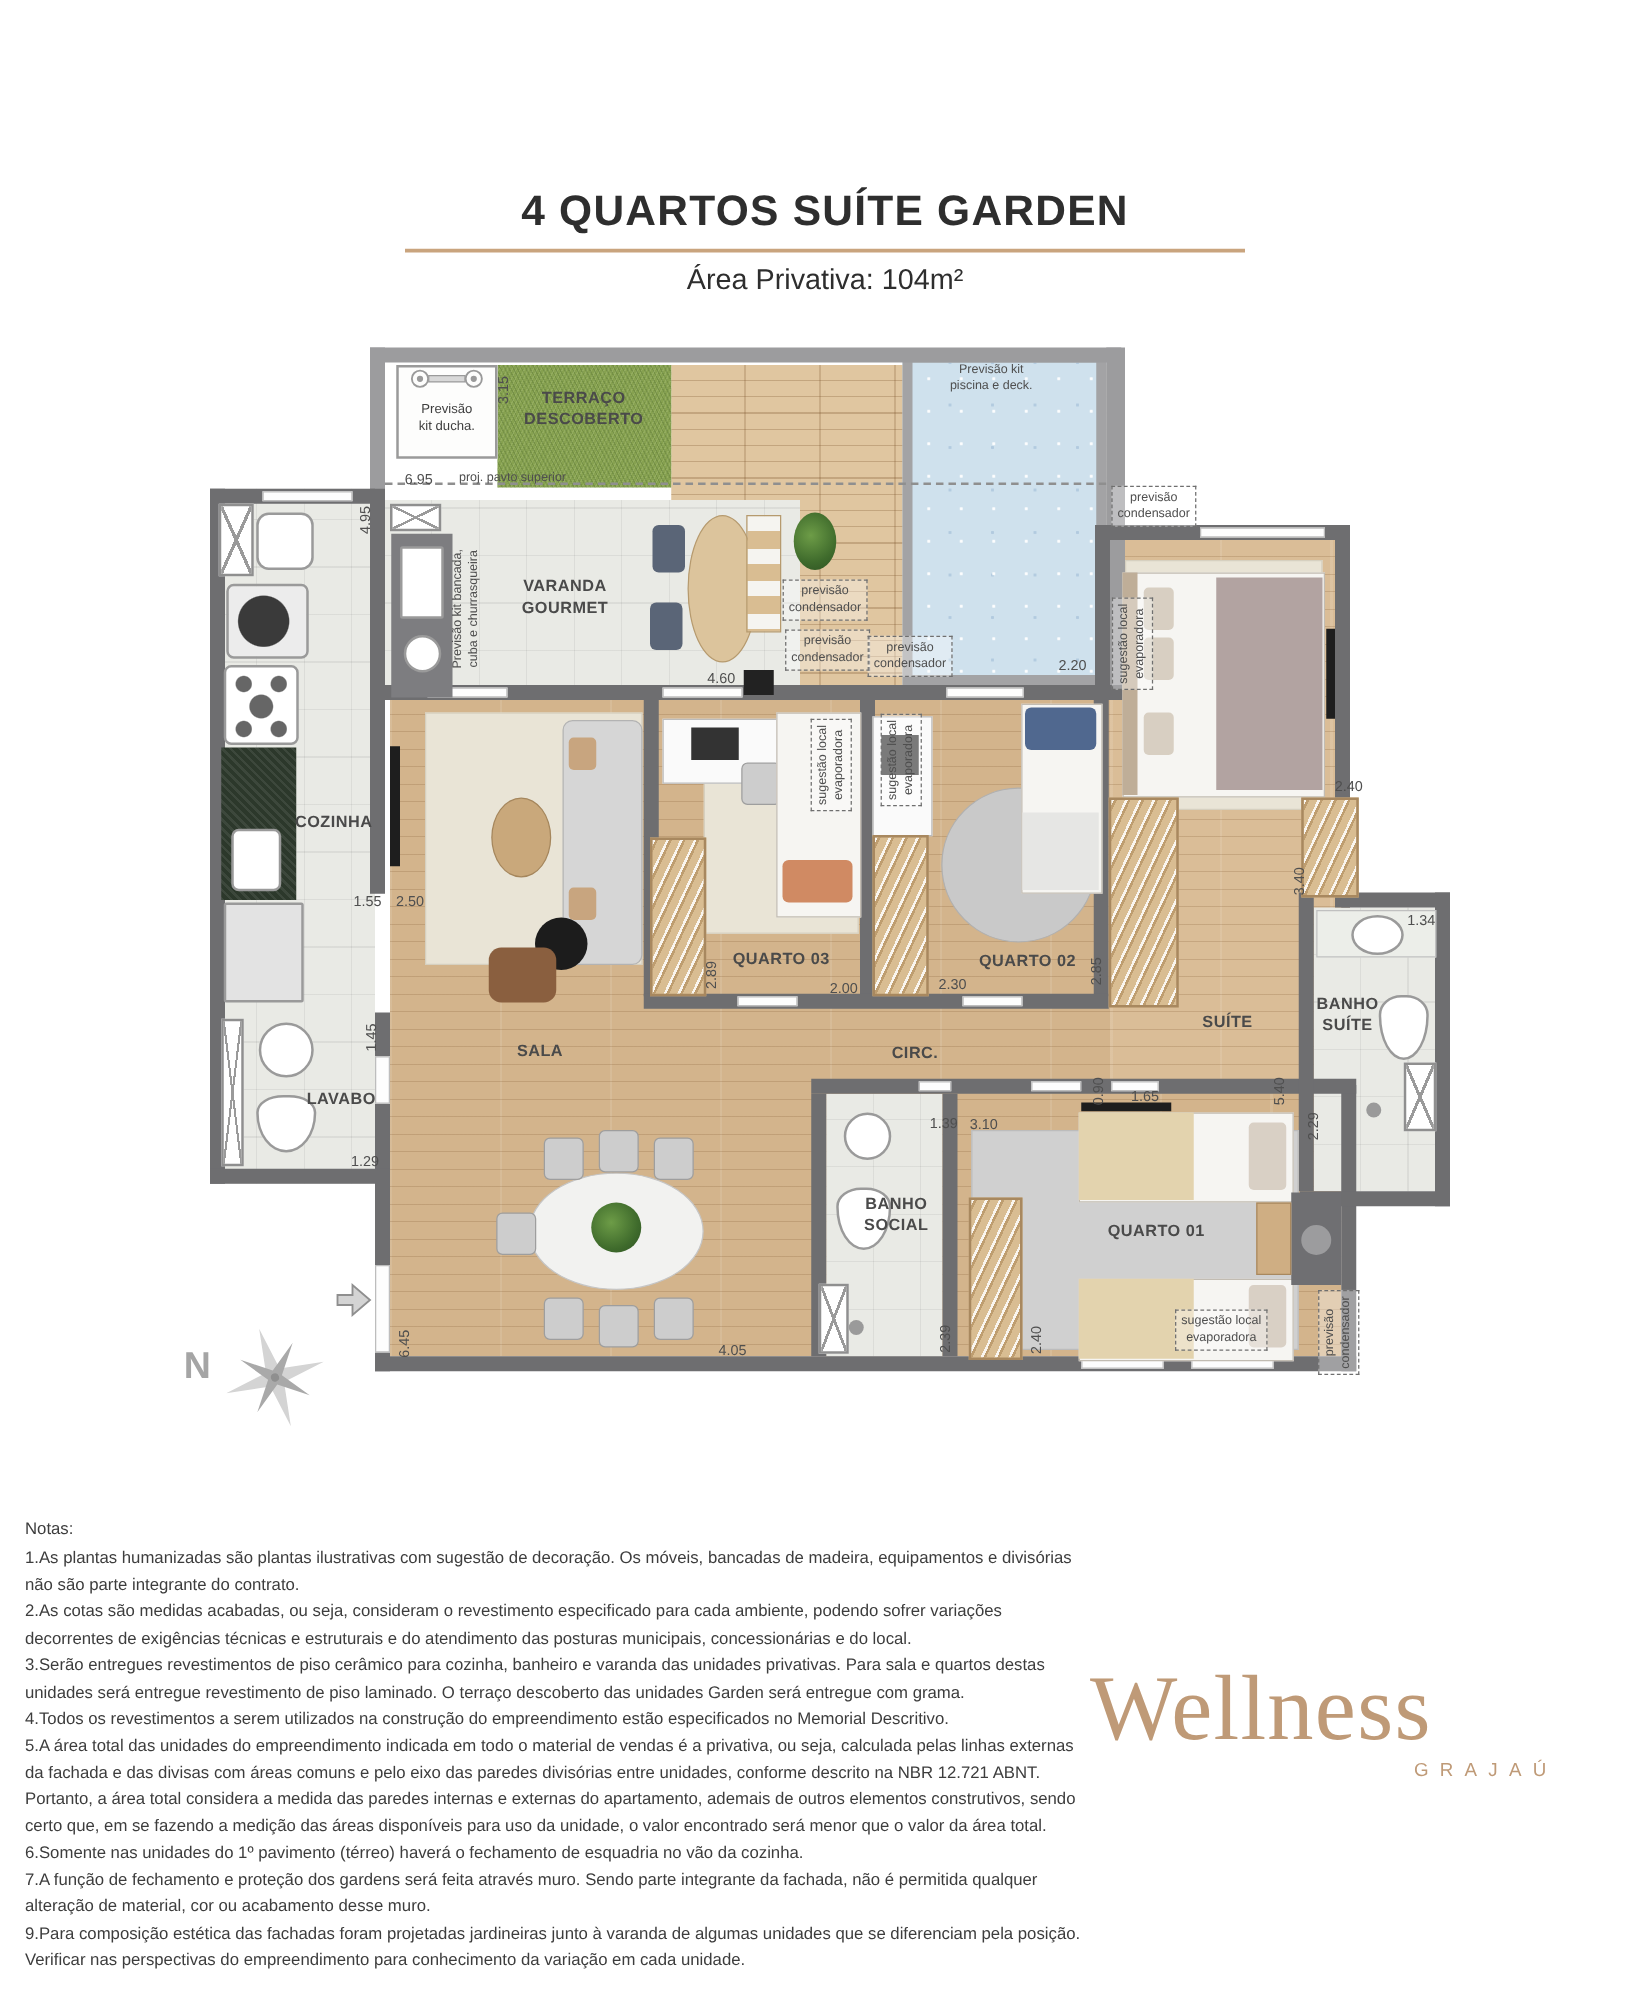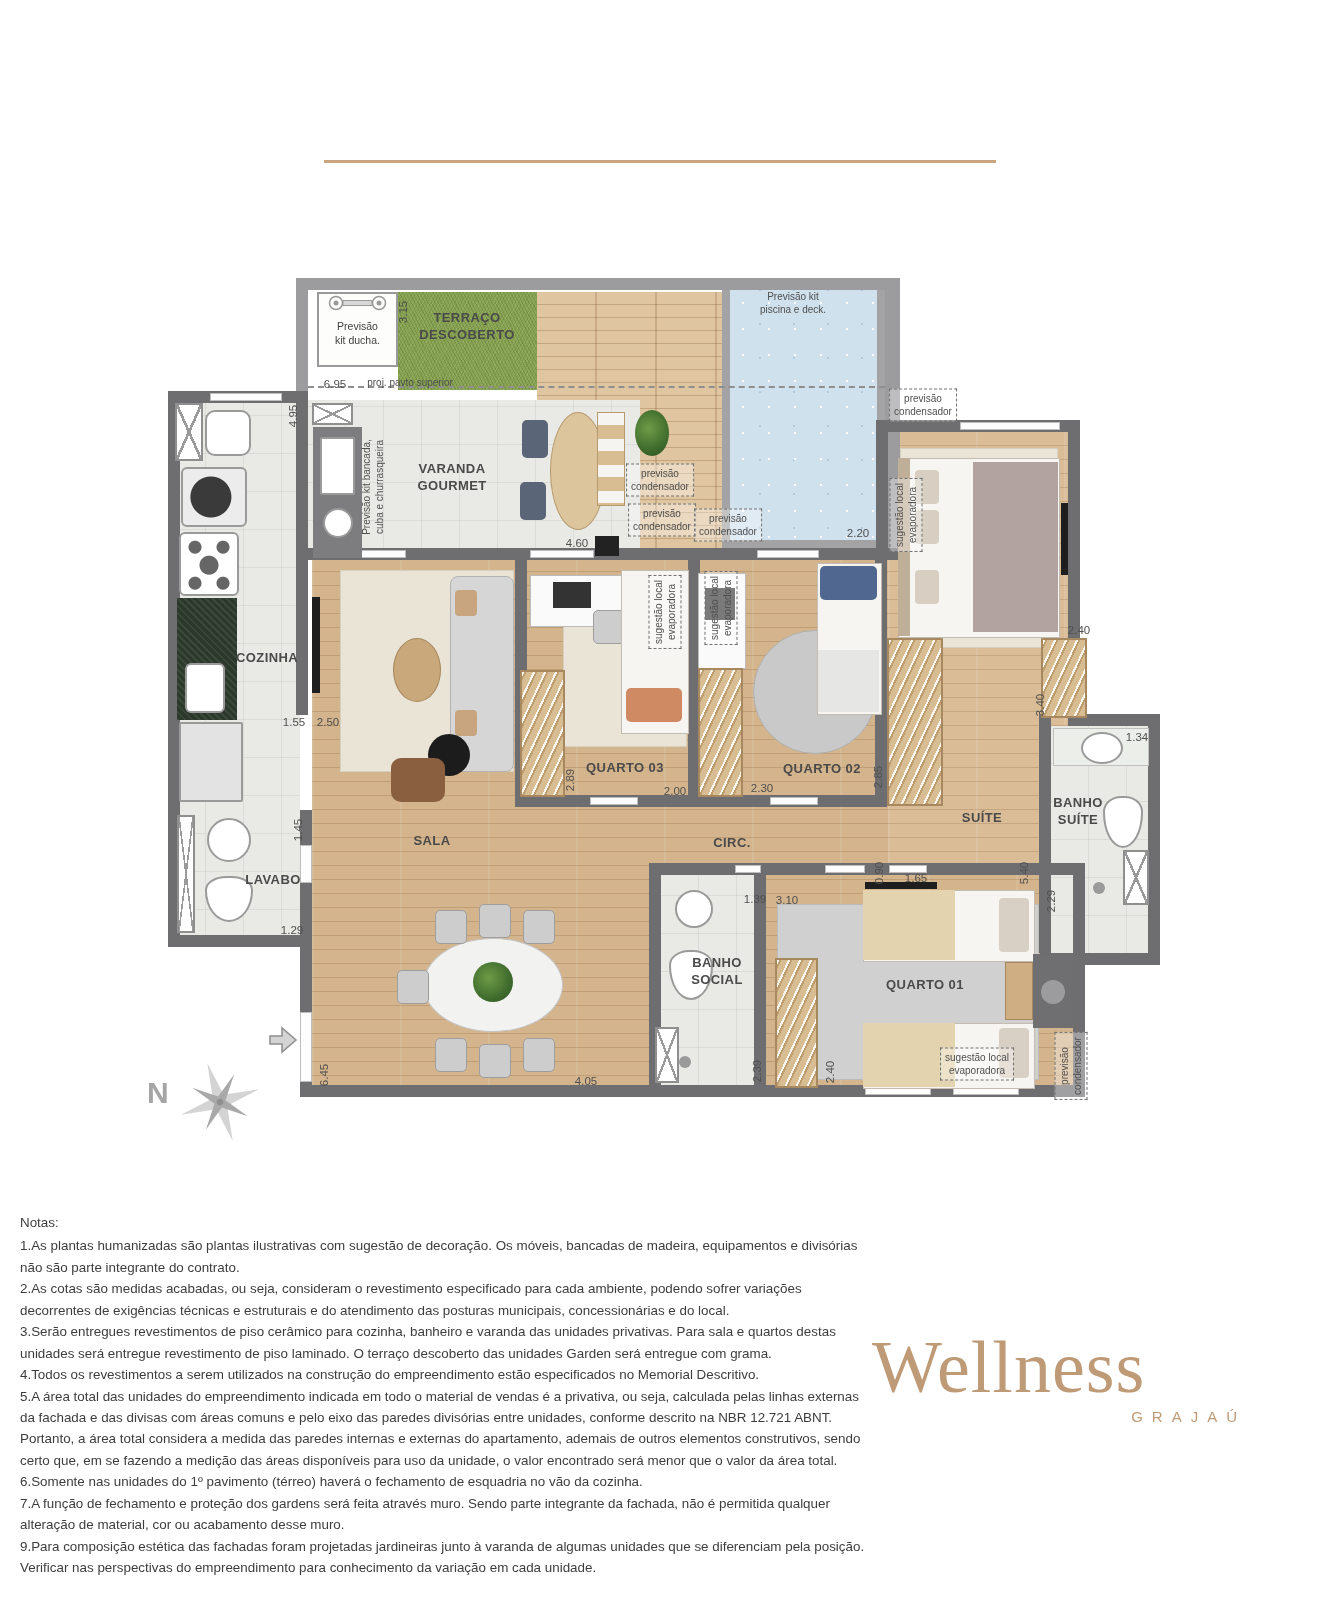--- a/index.html
+++ b/index.html
@@ -70,21 +70,23 @@
   .notes p{margin:0}
   .logo{position:absolute;left:872px;top:1332px;width:382px;color:#bf9a77}
   .logo .living{font-size:21px;font-weight:bold;letter-spacing:3px;padding-left:22px}
   .logo .wellness{font-family:"Liberation Serif",serif;font-size:74px;line-height:1.0;letter-spacing:1px;margin-top:-2px}
   .logo .grajau{font-size:15px;letter-spacing:9px;text-align:right;padding-right:8px;margin-top:4px}
 </style>
 </head>
 <body>
 
 <div class="header">
+  <h1 class="title">4 QUARTOS SUÍTE GARDEN</h1>
   <div class="rule"></div>
+  <h2 class="subtitle">Área Privativa: 104m²</h2>
 </div>
 
 <div class="plan">
 
   <div class="deck" style="left:372px;top:22px;width:348px;height:265px"></div>
   <div class="grass" style="left:233px;top:22px;width:139px;height:98px"></div>
   <div class="pool" style="left:557px;top:12px;width:163px;height:266px"></div>
   <div class="tile" style="left:3px;top:121px;width:132px;height:556px"></div>
   <div class="wood" style="left:147px;top:288px;width:761px;height:527px"></div>
   <div class="wood suite-floor" style="left:723px;top:162px;width:192px;height:431px"></div>

